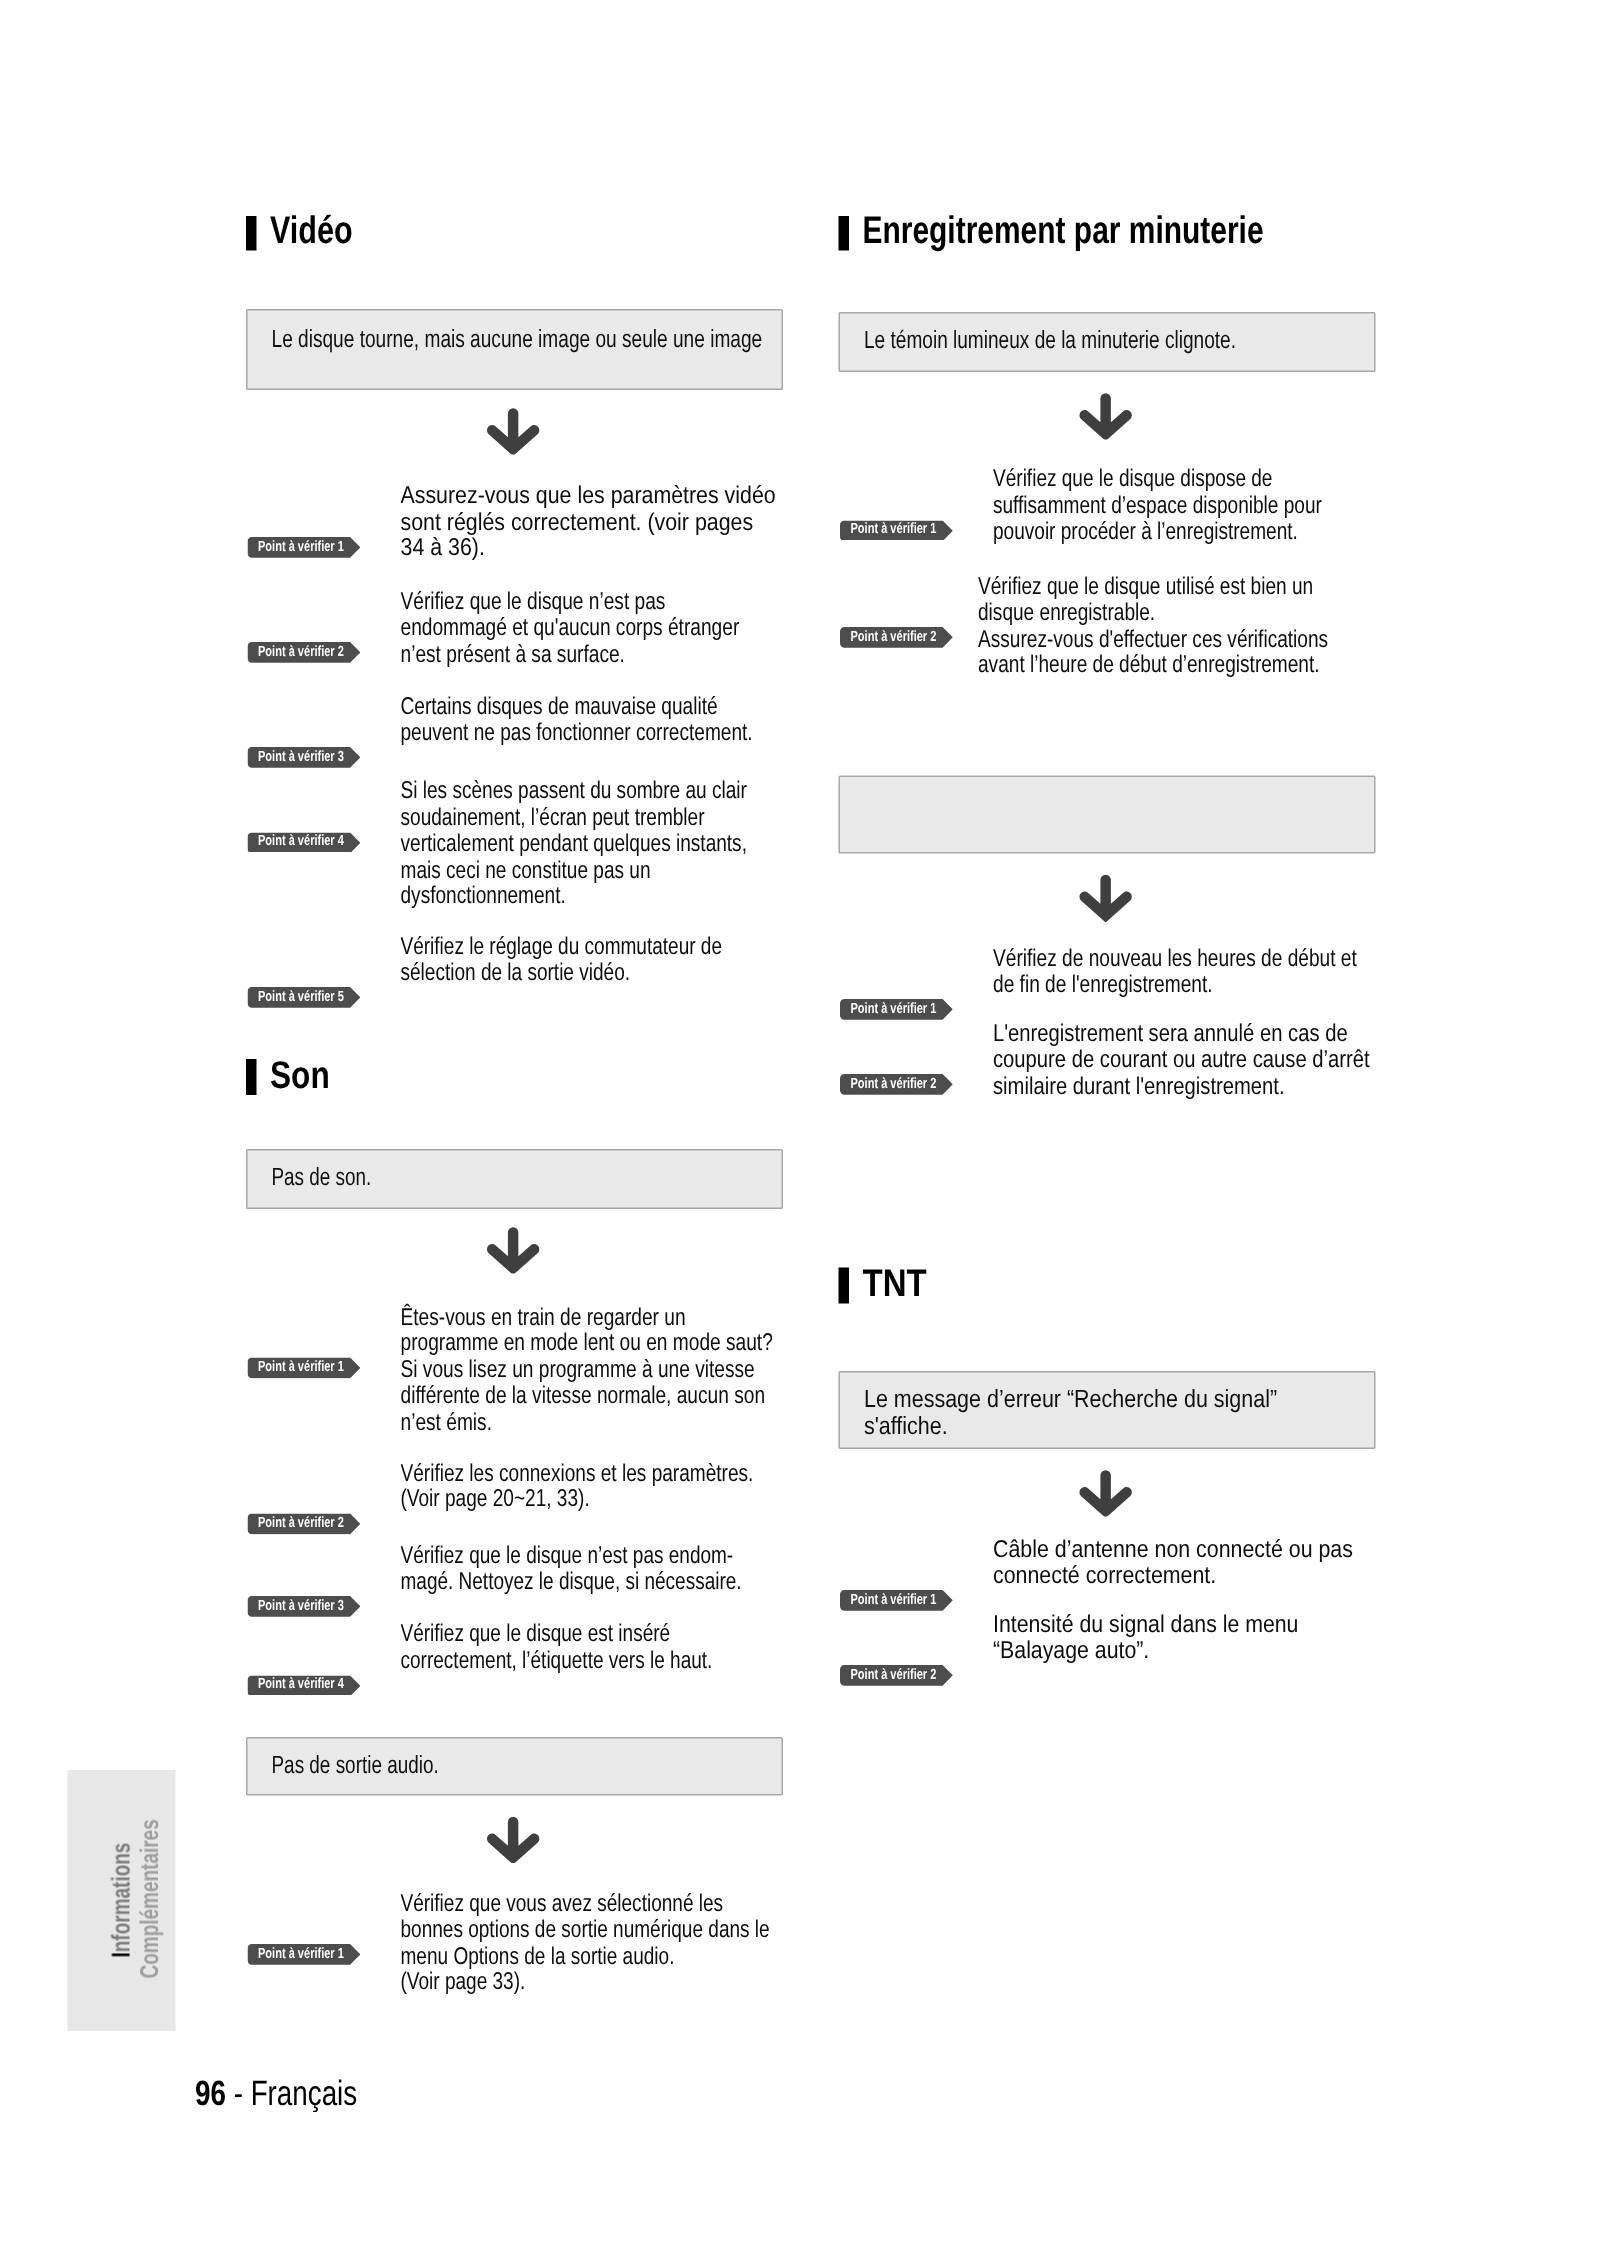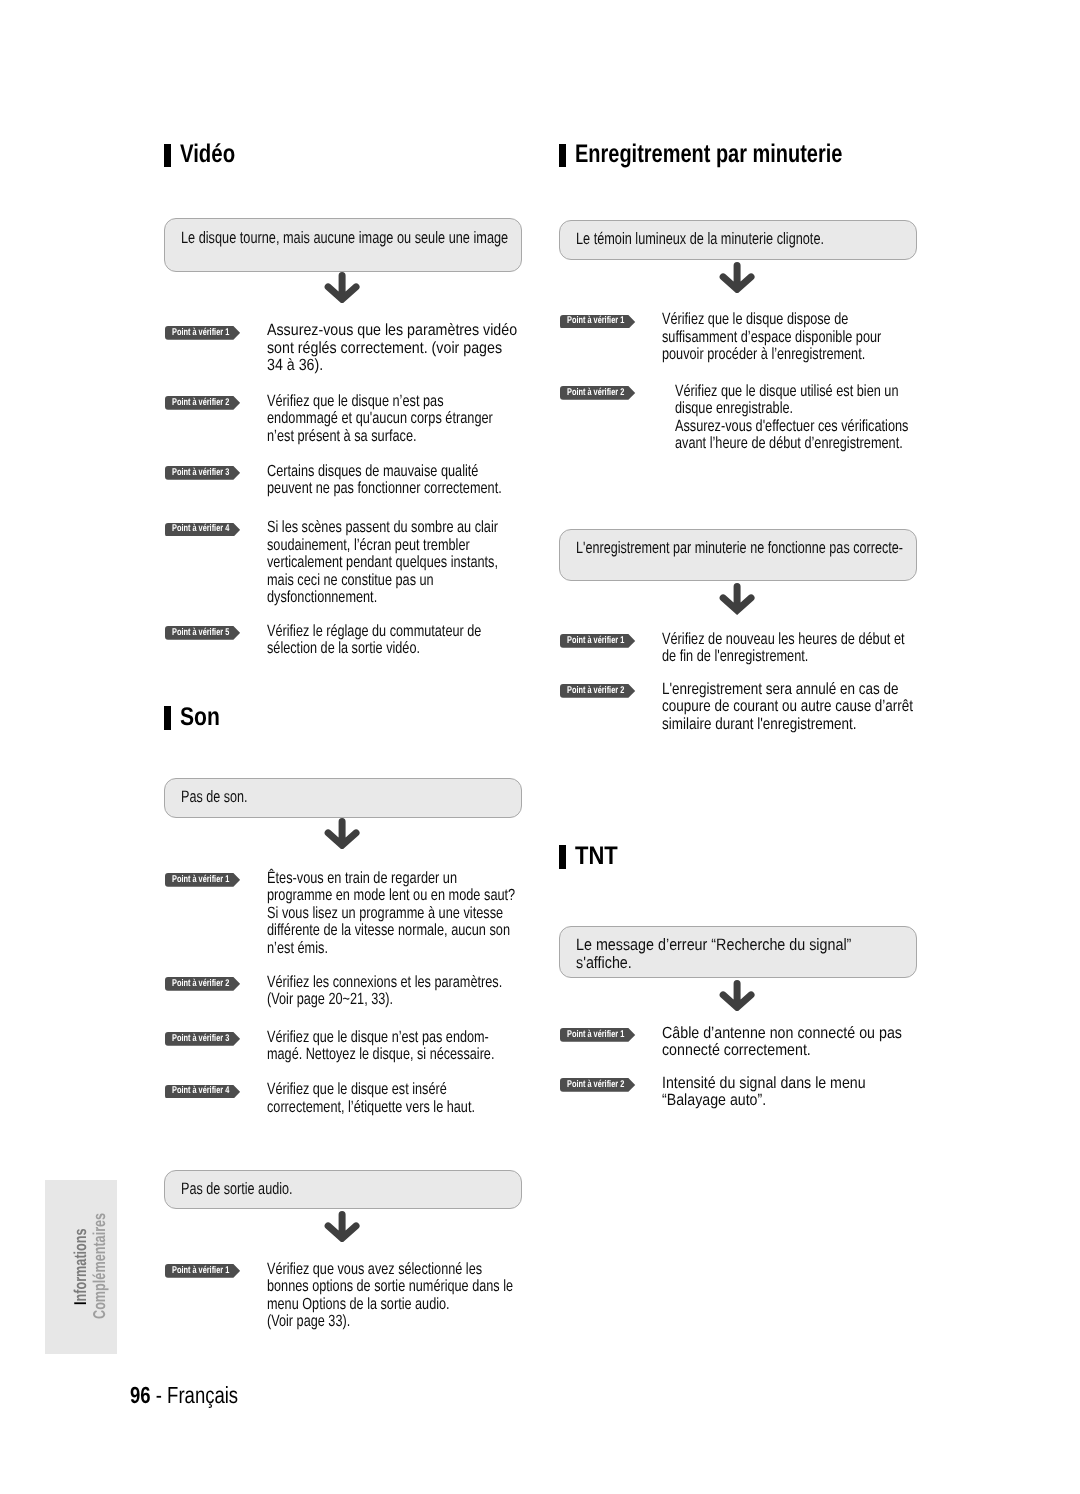--- a/index.html
+++ b/index.html
@@ -25,32 +25,32 @@
   white-space:nowrap;color:#000;}
 .footer .num{font-weight:bold;}
 
 
 .heading{position:absolute;}
 .hbar{position:absolute;left:0;top:0;width:7.3px;height:23.6px;background:#000;}
 .htext{position:absolute;left:16.5px;top:-0.2px;font-size:25.6px;font-weight:bold;
   line-height:23.8px;white-space:nowrap;}
 
 
-.pbox{position:absolute;background:#e9e9e9;border:1.3px solid #a8a8a8;border-radius:12px;
-  box-sizing:border-box;margin-top:12px;}
+.pbox{position:absolute;background:#e9e9e9;border:1.3px solid #a8a8a8;border-radius:1px;
+  box-sizing:border-box;}
 .ptxt{position:absolute;font-size:16.55px;line-height:17.6px;color:#101010;}
 .ln{display:block;}
 
 
 .arrow{position:absolute;}
 .arrow svg{display:block;}
 
 
 .crow{position:absolute;}
-.badge{position:absolute;width:75.2px;height:13.8px;}
+.badge{position:absolute;width:75.2px;height:13.8px;margin-top:32px;}
 .badge svg{position:absolute;left:0;top:0;display:block;}
 .btxt{position:absolute;left:6.4px;top:0;height:13.8px;display:flex;align-items:center;
   font-size:9.8px;font-weight:bold;color:#fff;line-height:10px;white-space:nowrap;}
 .ctext{position:absolute;font-size:16.2px;line-height:17.55px;color:#0d0d0d;}
 </style>
 </head>
 <body>
 
 <div class="page">
 
@@ -277,30 +277,29 @@
   </div>
   <div class="crow" style="left:558.9px;top:386.3px">
     <div class="badge" style="left:1.5px;top:0px">
           <svg width="75.2" height="13.8" viewBox="0 0 75.2 13.8" aria-hidden="true">
             <path d="M3 0 H68.4 L75.2 6.9 L68.4 13.8 H3 A3 3 0 0 1 0 10.8 V3 A3 3 0 0 1 3 0 Z" fill="#4d4d4d"></path>
           </svg>
           <span class="btxt">
             <span class="nw" style="transform:scaleX(0.751) translateZ(0)">Point à vérifier 2</span>
           </span>
         </div>
-    <div class="ctext" style="left:116px;top:-3.5px">
+    <div class="ctext" style="left:93px;top:-3.5px">
       <span class="ln"><span class="nw" style="transform:scaleX(0.7859) translateZ(0)">Vérifiez que le disque utilisé est bien un</span></span>
       <span class="ln"><span class="nw" style="transform:scaleX(0.7859) translateZ(0)">disque enregistrable.</span></span>
       <span class="ln"><span class="nw" style="transform:scaleX(0.7859) translateZ(0)">Assurez-vous d'effectuer ces vérifications</span></span>
       <span class="ln"><span class="nw" style="transform:scaleX(0.7859) translateZ(0)">avant l’heure de début d’enregistrement.</span></span>
     </div>
   </div>
   <div class="pbox" style="left:558.9px;top:516.5px;width:357.8px;height:52.0px">
     <div class="ptxt" style="left:16.2px;top:9.4px">
-      <span class="ln"><span class="nw" style="transform:scaleX(0.7628) translateZ(0)">L'enregistrement par minuterie ne fonctionne pas correcte-</span></span>
     </div>
   </div>
   <div class="arrow" style="left:719.3px;top:583.4px">
         <svg width="36.2" height="31.2" viewBox="0 0 36.2 31.2" aria-hidden="true">
           <path d="M18.1 3.6 L18.1 21.0 M4.15 14.9 L18.1 27.3 L32.05 14.9" fill="none" stroke="#3f3f3f" stroke-width="7.0" stroke-linecap="round" stroke-linejoin="miter" stroke-miterlimit="4"></path>
         </svg>
       </div>
   <div class="crow" style="left:558.9px;top:634.0px">
     <div class="badge" style="left:1.5px;top:0px">
           <svg width="75.2" height="13.8" viewBox="0 0 75.2 13.8" aria-hidden="true">

